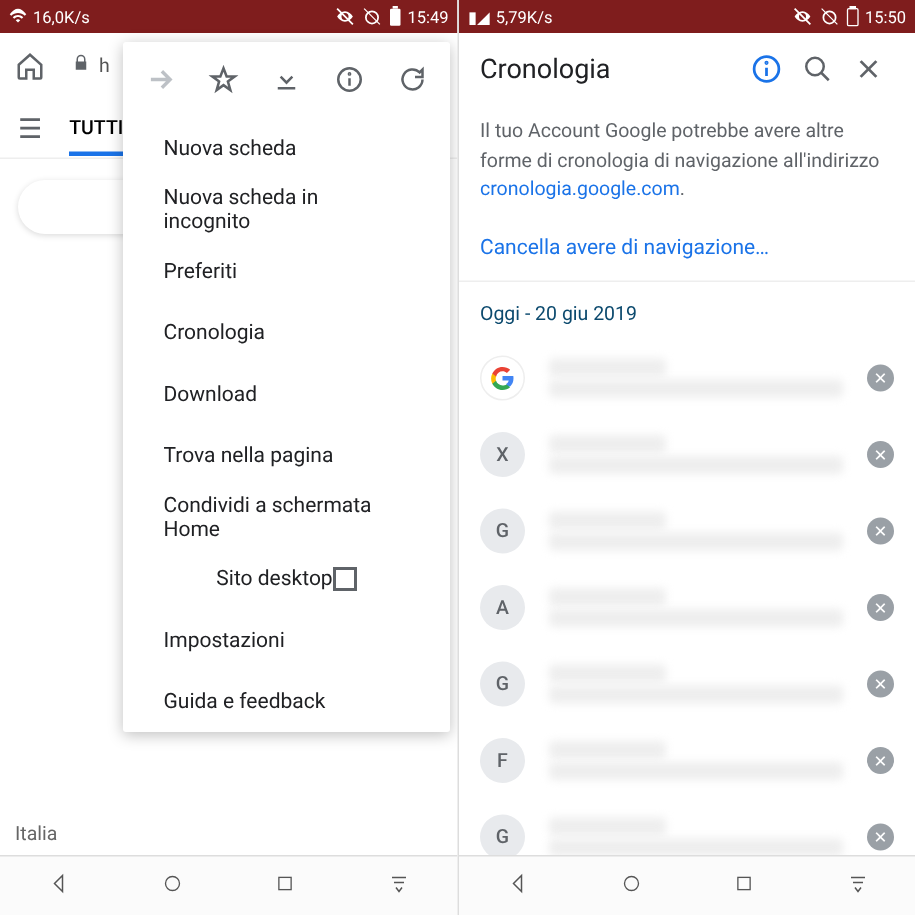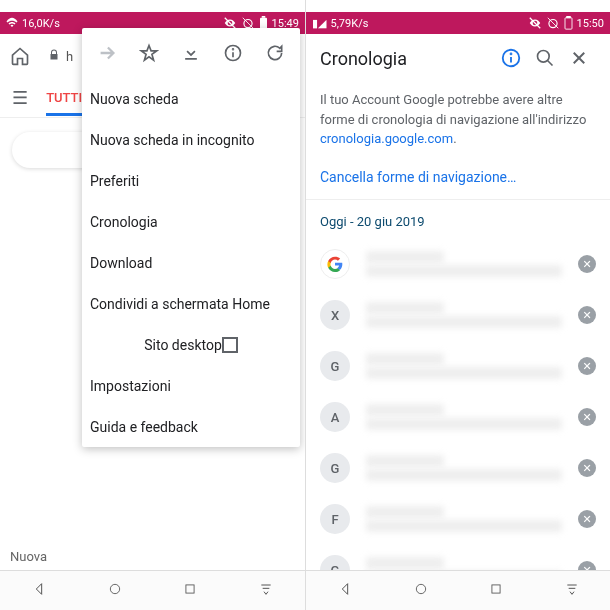--- a/index.html
+++ b/index.html
@@ -1,39 +1,39 @@
 <!DOCTYPE html>
 <html><head>
 <meta charset="utf-8">
 <style>
 * { margin: 0; padding: 0; box-sizing: border-box; font-family: Roboto, Arial, sans-serif; }
 body { width: 610px; height: 610px; background: #fff; display: flex; position: relative; }
 .screen { width: 305px; height: 610px; position: relative; overflow: hidden; }
-.status-bar { height: 22px; background: #be185d; color: #fff; display: flex; align-items: center; justify-content: space-between; padding: 0 6px; font-size: 11px; margin-top: 12px; }
+.status-bar { height: 22px; background: #7f1d1d; color: #fff; display: flex; align-items: center; justify-content: space-between; padding: 0 6px; font-size: 11px; }
 .status-left { display: flex; gap: 4px; align-items: center; }
 .status-right { display: flex; gap: 4px; align-items: center; }
 .status-bar svg { display: block; }
 
 
 .toolbar { height: 44px; display: flex; align-items: center; padding: 0 8px; background: #fff; }
 .home-icon { width: 24px; display: flex; justify-content: center; }
 .url-bar { flex: 1; height: 32px; background: #fff; border-radius: 16px; margin: 0 6px; display: flex; align-items: center; padding: 0 10px; font-size: 13px; color: #555; }
 .url-bar .lock { margin-right: 6px; color: #5f6368; }
 .tabs { height: 40px; display: flex; align-items: center; padding: 0 12px; gap: 18px; border-bottom: 1px solid #eee; font-size: 13px; color: #5f6368; }
 .hamburger { font-size: 18px; }
-.tab-active { color: #ef4444; border-bottom: 3px solid #1a73e8; padding-bottom: 8px; margin-bottom: -10px; font-weight: 500; }
+.tab-active { color: #000000; border-bottom: 3px solid #1a73e8; padding-bottom: 8px; margin-bottom: -10px; font-weight: 500; }
 .search-pill { height: 36px; background: #fff; border-radius: 20px; margin: 14px 12px; box-shadow: 0 1px 4px rgba(0,0,0,0.15); }
 .footer-label { position: absolute; bottom: 46px; left: 10px; font-size: 13px; color: #666; }
 .nav-bar { position: absolute; bottom: 0; left: 0; right: 0; height: 40px; background: #fbfbfb; border-top: 1px solid #ddd; display: flex; align-items: center; justify-content: space-around; }
 
 
 .menu-popup { position: absolute; top: 28px; left: 82px; width: 218px; background: #fff; box-shadow: 0 2px 10px rgba(0,0,0,0.25); border-radius: 2px; z-index: 10; }
 .menu-top-icons { height: 50px; display: flex; align-items: center; justify-content: space-around; padding: 0 4px; }
 .menu-top-icons .icon-btn { width: 36px; height: 36px; display: flex; align-items: center; justify-content: center; color: #5f6368; }
-.menu-item { height: 41px; display: flex; align-items: center; padding: 0 8px; font-size: 14px; color: #202124; }
+.menu-item { height: 41px; display: flex; align-items: center; padding: 0 27px; font-size: 14px; color: #202124; }
 .menu-item.with-check { justify-content: center; }
 .checkbox { width: 16px; height: 16px; border: 2px solid #5f6368; }
 
 
 .header { height: 48px; display: flex; align-items: center; padding: 0 14px; }
 .header-title { font-size: 18px; flex: 1; color: #202124; }
 .header .icon-btn { width: 34px; display: flex; justify-content: center; color: #5f6368; }
 .info-blue { color: #1a73e8 !important; }
 .info-text { padding: 8px 14px 4px; font-size: 13px; color: #5f6368; line-height: 1.5; }
 .link-blue { color: #1a73e8; }
@@ -139,35 +139,38 @@
     <div class="menu-item">
         <span>Preferiti</span>
       </div>
     <div class="menu-item">
         <span>Cronologia</span>
       </div>
     <div class="menu-item">
         <span>Download</span>
       </div>
     <div class="menu-item">
+        <span>Trova nella pagina</span>
+      </div>
+    <div class="menu-item">
         <span>Condividi a schermata Home</span>
       </div>
     <div class="menu-item with-check">
         <span>Sito desktop</span>
         <span class="checkbox"></span>
       </div>
     <div class="menu-item">
         <span>Impostazioni</span>
       </div>
     <div class="menu-item">
         <span>Guida e feedback</span>
       </div>
   </div>
 
-  <div class="footer-label">Nuova</div>
+  <div class="footer-label">Italia</div>
 
   <div class="nav-bar">
     <span><svg width="16" height="16" viewBox="0 0 24 24" fill="none" stroke="#555" stroke-width="1.5">
           <path d="M16 4L8 12l8 8z" fill="none"></path>
         </svg></span>
     <span><svg width="14" height="14" viewBox="0 0 24 24" fill="none" stroke="#555" stroke-width="1.5">
           <circle cx="12" cy="12" r="8"></circle>
         </svg></span>
     <span><svg width="14" height="14" viewBox="0 0 24 24" fill="none" stroke="#555" stroke-width="1.5">
           <rect x="5" y="5" width="14" height="14"></rect>
@@ -223,21 +226,21 @@
           <line x1="5" y1="5" x2="19" y2="19"></line>
           <line x1="19" y1="5" x2="5" y2="19"></line>
         </svg>
       </div>
   </div>
 
   <div class="info-text">
     <span>Il tuo Account Google potrebbe avere altre forme di cronologia di navigazione all'indirizzo </span><span class="link-blue">cronologia.google.com</span><span>.</span>
   </div>
 
-  <div class="clear-link">Cancella forme di navigazione…</div>
+  <div class="clear-link">Cancella avere di navigazione…</div>
   <div class="divider"></div>
   <div class="date-label">Oggi - 20 giu 2019</div>
 
   <div class="history-list" id="history-list">
       <div class="history-item">
         <div class="site-badge google">
           <svg width="16" height="16" viewBox="0 0 24 24">
             <path fill="#4285F4" d="M23 12.3c0-.8-.1-1.6-.2-2.3H12v4.4h6.2c-.3 1.4-1.1 2.6-2.3 3.4v2.8h3.7c2.2-2 3.4-5 3.4-8.3z"></path>
             <path fill="#34A853" d="M12 24c3.1 0 5.7-1 7.6-2.8l-3.7-2.8c-1 .7-2.4 1.1-3.9 1.1-3 0-5.5-2-6.4-4.7H1.8v2.9C3.7 21.3 7.5 24 12 24z"></path>
             <path fill="#FBBC05" d="M5.6 14.8c-.2-.7-.4-1.4-.4-2.2s.1-1.5.4-2.2V7.5H1.8C1 9 .6 10.7.6 12.6s.4 3.6 1.2 5.1l3.8-2.9z"></path>

